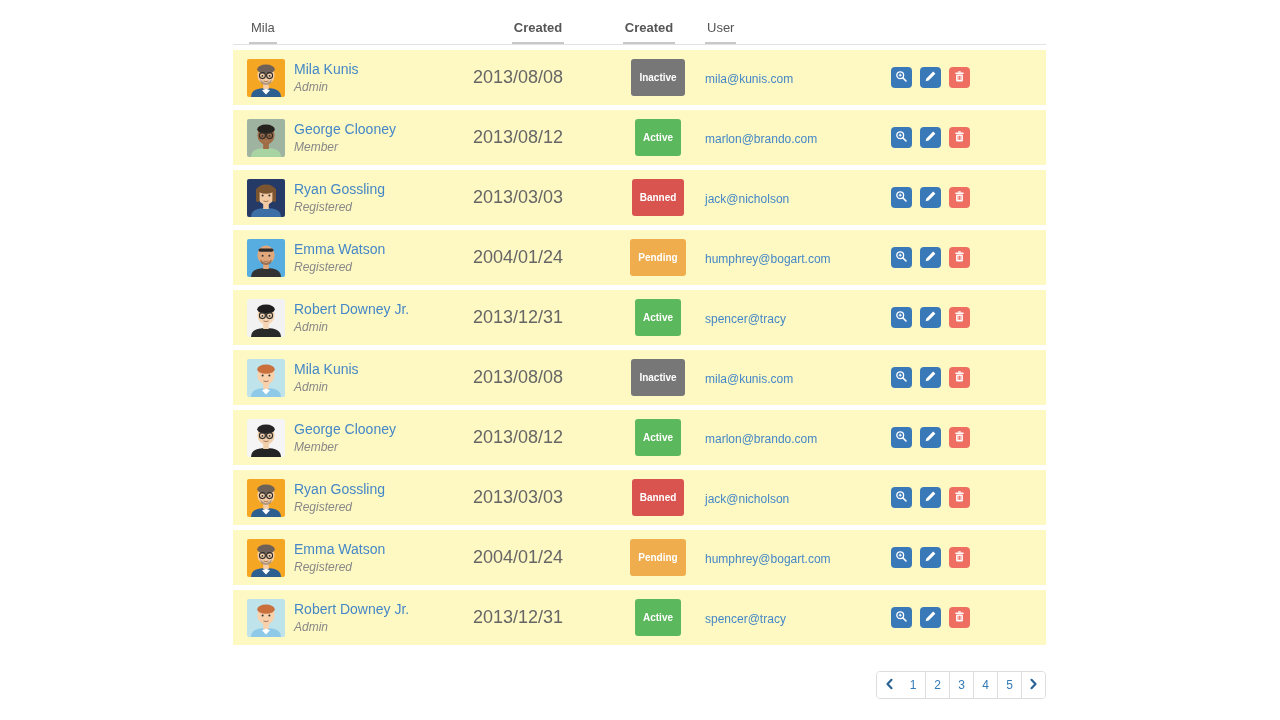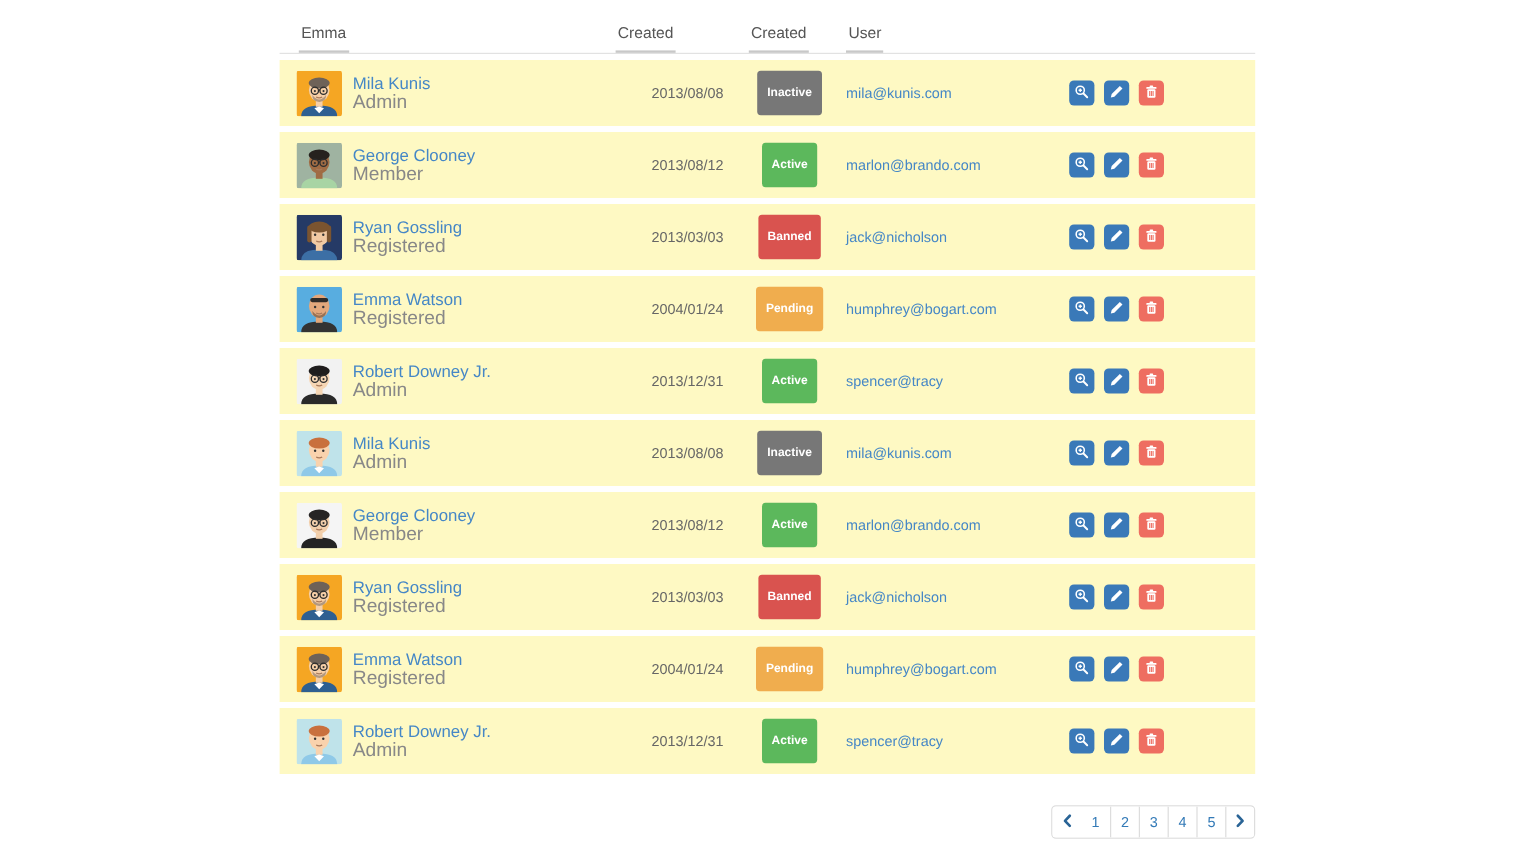--- a/index.html
+++ b/index.html
@@ -7,31 +7,31 @@
     font-family:"Liberation Sans", sans-serif; }
   .container { position:absolute; left:233px; top:16px; width:813px; }
 
   
   .grid { display:grid; grid-template-columns:240px 130px 92px 190px 161px; align-items:center; }
 
   .thead { border-bottom:1px solid #e2e2e2; padding-top:4px; }
   .th { font-size:13px; color:#555; }
   .th-label { display:inline-block; padding:0 2px 7px 2px; border-bottom:2px solid #c8c8c8; cursor:pointer; }
   .th-user { padding-left:16px; }
-  .th-created, .th-status { text-align:center; }
+  .th-created, .th-status { text-align:center;font-weight:bold; }
   .th-email { padding-left:10px; }
 
   .row { background:#fef9c3; height:55px; margin-top:5px; }
   .cell-user { display:flex; align-items:center; padding-left:14px; }
   .avatar { width:38px; height:38px; border-radius:2px; overflow:hidden; flex:0 0 38px; }
   .avatar svg { display:block; }
   .uinfo { margin-left:9px; }
   .uname { font-size:14px; color:#4587c6; text-decoration:none; display:block; cursor:pointer; }
-  .urole { font-size:16px; color:#888; margin-top:1px; }
-  .cell-created { text-align:right; font-size:12px; color:#666; }
+  .urole { font-size:12px; font-style:italic; color:#888; margin-top:1px; }
+  .cell-created { text-align:left; font-size:18px; color:#666; }
   .cell-status { text-align:center; }
   .badge { display:inline-block; font-size:10px; font-weight:bold; color:#fff;
     padding:13px 8px; border-radius:3px;margin-left:18px; }
   .cell-email { padding-left:10px; }
   .email { font-size:12px; color:#4587c6; text-decoration:none; cursor:pointer; }
   .cell-actions { display:flex; gap:8px; padding-left:6px; }
   .abtn { width:21px; height:21px; border:none; border-radius:4px; display:flex;
     align-items:center; justify-content:center; cursor:pointer; padding:0; }
   .abtn.blue { background:#3a79b8; }
   .abtn.red { background:#ee6e61; }
@@ -42,21 +42,21 @@
     font-size:12px; color:#337ab7; border-left:1px solid #ddd; cursor:pointer; background:#fff; }
   .page-cell:first-child { border-left:none; }
 </style>
 </head>
 <body>
 
 <div class="container">
 
   <div class="grid thead">
     <div class="th th-user">
-      <span class="th-label">Emma</span>
+      <span class="th-label">Mila</span>
     </div>
     <div class="th th-created">
       <span class="th-label">Created</span>
     </div>
     <div class="th th-status">
       <span class="th-label">Created</span>
     </div>
     <div class="th th-email">
       <span class="th-label">User</span>
     </div>

